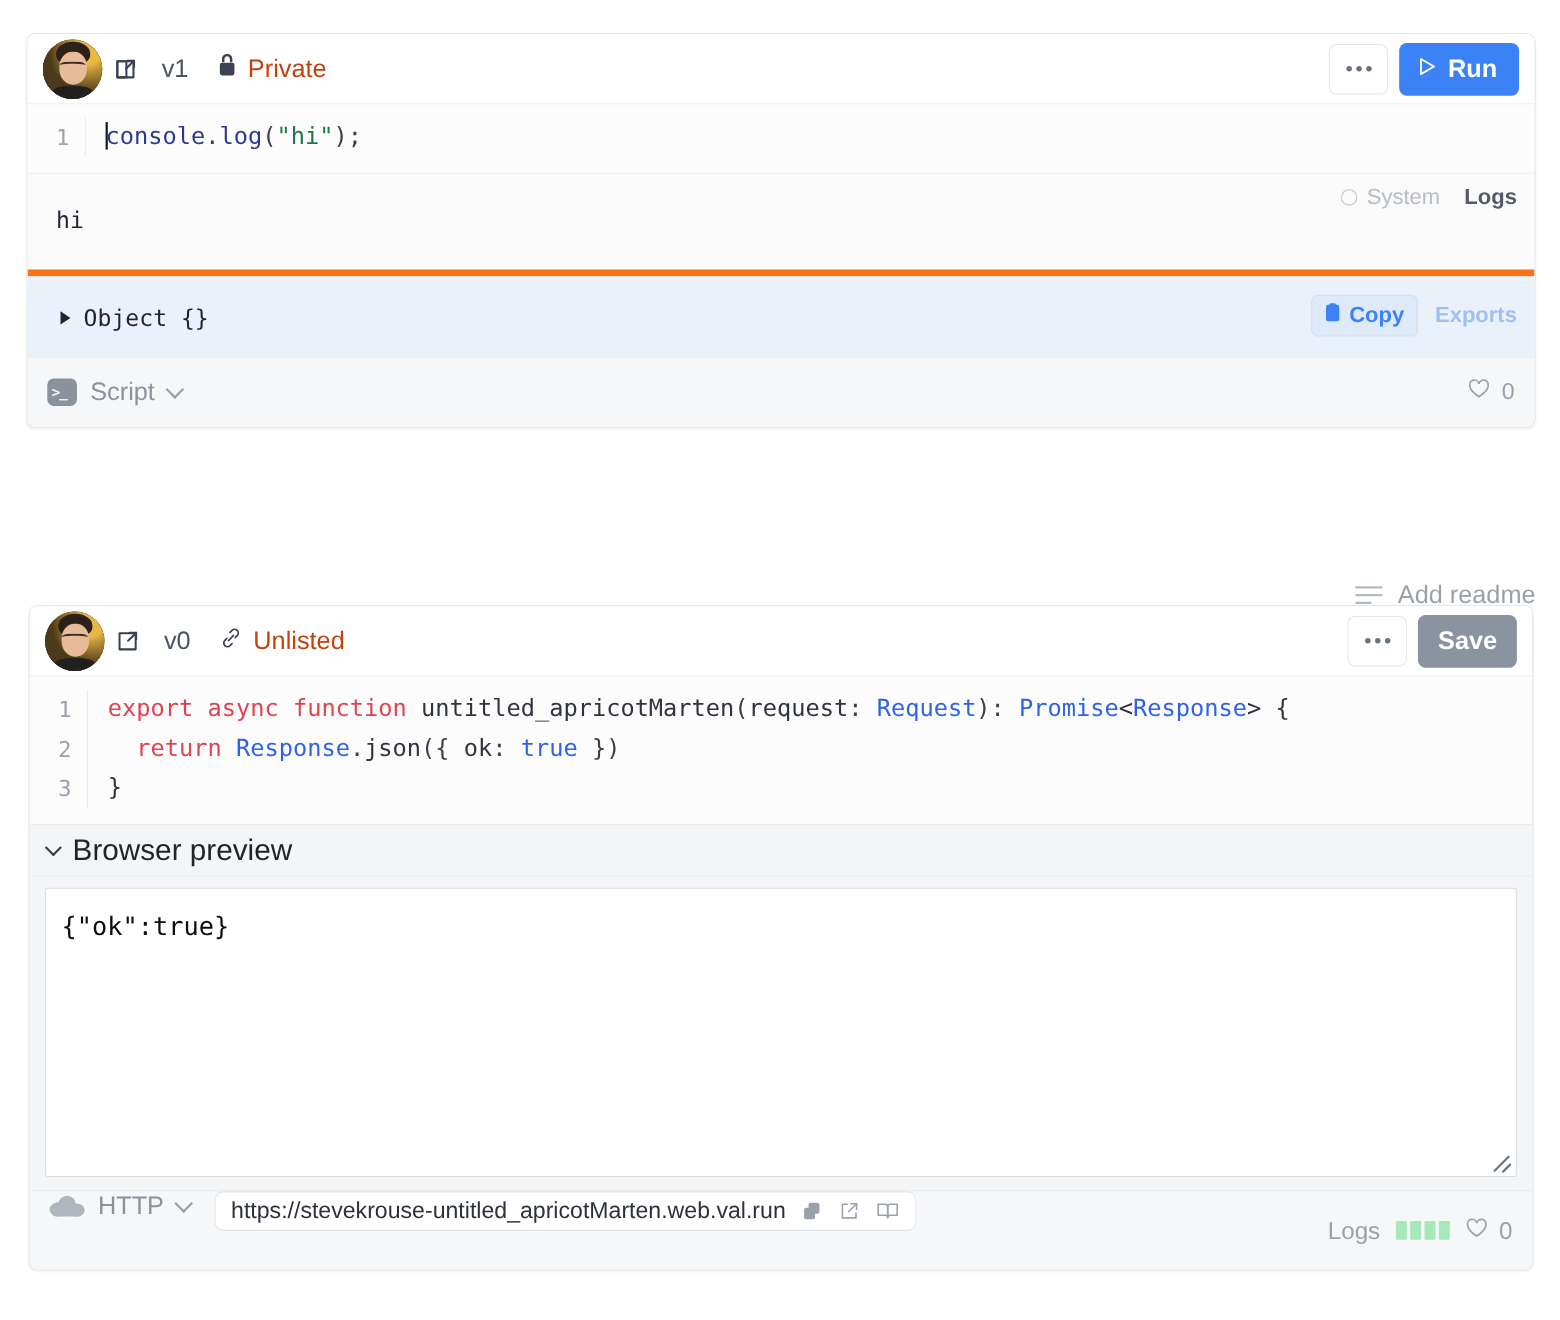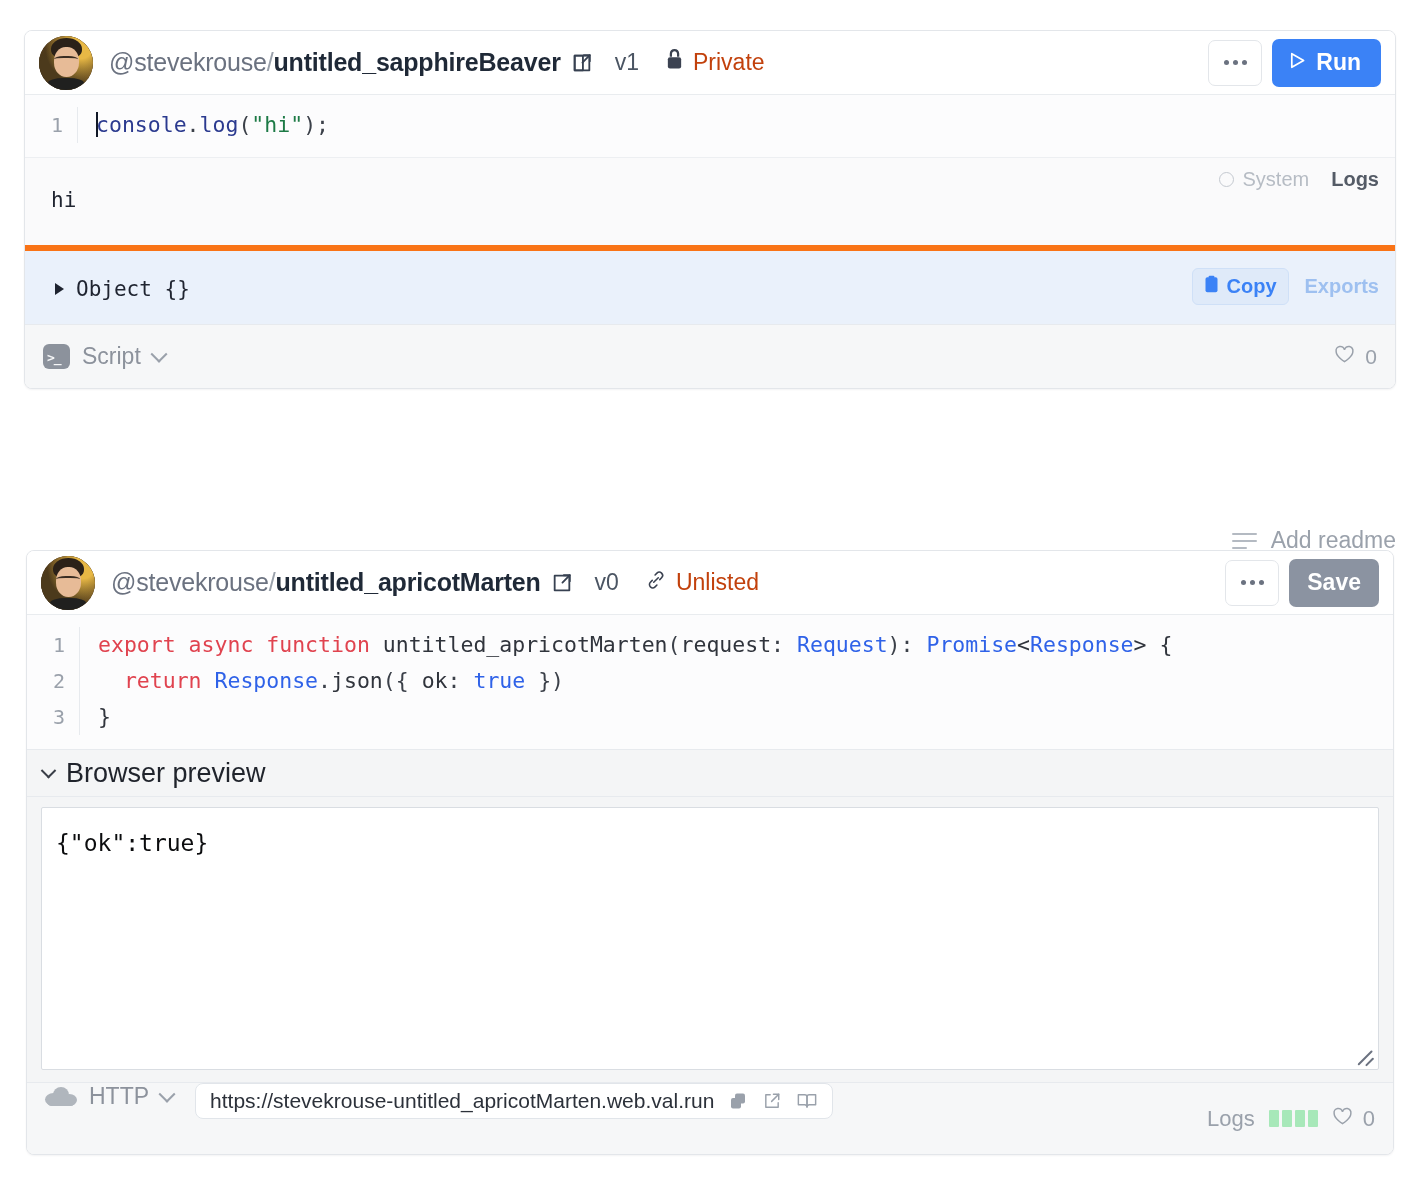--- a/index.html
+++ b/index.html
@@ -451,23 +451,20 @@
 
     <div class="val-header">
       <div class="avatar">
         <span class="a-bg"></span>
           <span class="a-hair"></span>
           <span class="a-face"></span>
         <span class="a-glass"></span>
           <span class="a-body"></span>
       </div>
 
-      <div class="val-title">
-        <span class="owner">@stevekrouse</span><span class="slash">/</span><span class="name">untitled_sapphireBeaver</span>
-      </div>
 
       <span class="edit-icon">
         <svg width="22" height="22" viewBox="0 0 24 24" fill="none" stroke="#374151" stroke-width="2" stroke-linecap="round" stroke-linejoin="round">
           <path d="M4 4h9v16H4z" fill="none"></path>
           <path d="M4 4h16v16H4z"></path>
           <path d="M20.5 3.5l-8 8"></path>
           <path d="M14 3.5h6.5V10"></path>
         </svg>
       </span>
 
@@ -567,23 +564,20 @@
 
     <div class="val-header">
       <div class="avatar">
         <span class="a-bg"></span>
           <span class="a-hair"></span>
           <span class="a-face"></span>
         <span class="a-glass"></span>
           <span class="a-body"></span>
       </div>
 
-      <div class="val-title">
-        <span class="owner">@stevekrouse</span><span class="slash">/</span><span class="name">untitled_apricotMarten</span>
-      </div>
 
       <span class="edit-icon">
         <svg width="22" height="22" viewBox="0 0 24 24" fill="none" stroke="#374151" stroke-width="2" stroke-linecap="round" stroke-linejoin="round">
           <path d="M4 4h16v16H4z"></path>
           <path d="M20.5 3.5l-8 8"></path>
           <path d="M14 3.5h6.5V10"></path>
         </svg>
       </span>
 
       <div class="version">v0</div>

